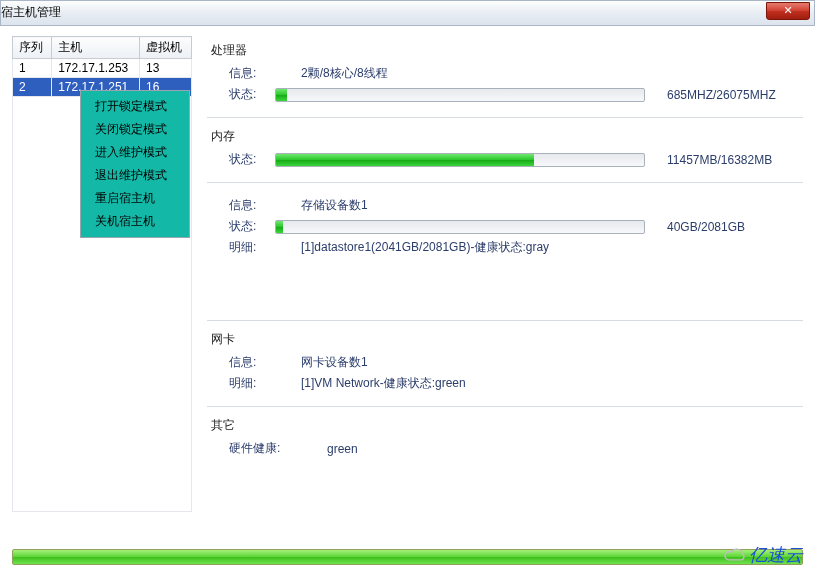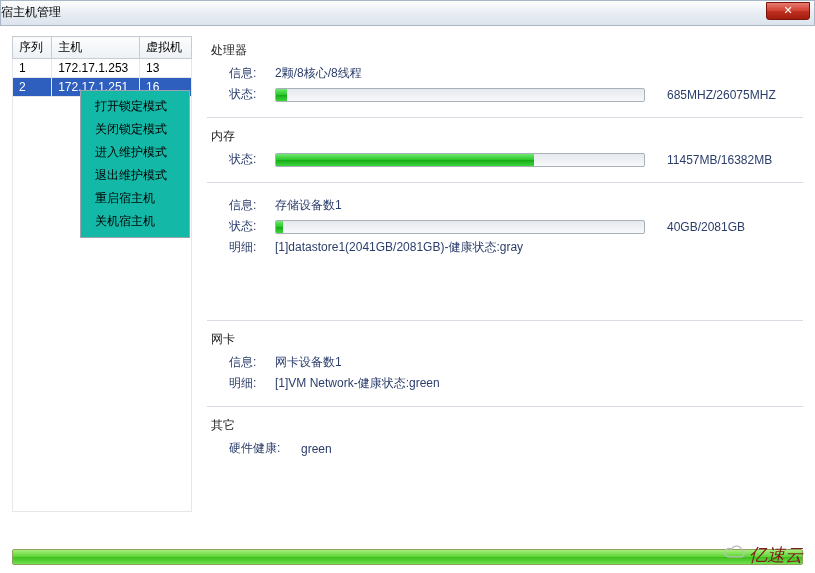--- a/index.html
+++ b/index.html
@@ -13,26 +13,26 @@
 .host-table td { border: 1px solid #e4e7ec; padding: 2px 6px; }
 .row-sel { background: #2e5fbf; color: #fff; }
 .host-body-space { height: 415px; border: 1px solid #e4e7ec; border-top: none; }
 .context-menu { position: absolute; left: 80px; top: 90px; width: 110px; background: #14b8a6; border: 1px solid #9aa4b1; padding: 4px 0; z-index: 50; }
 .context-menu div { padding: 3px 14px; cursor: pointer; }
 .right-panel { margin-left: 195px; }
 .section { border-bottom: 1px solid #d7dce2; padding: 6px 4px 10px 4px; margin-bottom: 4px; }
 .section-title { font-size: 12px; color: #222; margin-bottom: 6px; }
 .info-row { display: flex; align-items: center; margin: 4px 0 4px 18px; color: #2b3d6b; font-size: 12px; gap: 12px; }
 .info-label { width: 34px; flex-shrink: 0; }
-.info-value { color: #2b3d6b; }
+.info-value { color: #2b3d6b; margin-left: 26px; }
 .bar-wrap { flex: 1; max-width: 370px; height: 14px; border: 1px solid #a8b0ba; border-radius: 2px; background: linear-gradient(#e6e9ed,#f7f8fa); position: relative; overflow: hidden; margin-right: 10px; }
 .bar-fill { height: 100%; background: linear-gradient(#6fe86f,#2bc72b 48%,#17ab17 52%,#3bd63b); }
 .bar-text { color: #2b3d6b; white-space: nowrap; }
 .bottom-bar { position: absolute; left: 12px; right: 12px; bottom: 8px; height: 16px; border: 1px solid #8fa05a; border-radius: 2px; background: linear-gradient(#a6ef7b,#5dd637 48%,#3fbf1c 52%,#6fe24f); }
-.watermark { position: absolute; right: 12px; bottom: 6px; font-size: 18px; color: #7f1d1d; font-style: italic; display: flex; align-items: flex-start; z-index: 60; }
+.watermark { position: absolute; right: 12px; bottom: 6px; font-size: 18px; color: #1d4ed8; font-style: italic; display: flex; align-items: center; z-index: 60; }
 .watermark svg { width: 28px; height: 18px; }
 .clearfix::after { content: ""; display: block; clear: both; }
 </style>
 </head>
 <body>
 
 <div class="titlebar">
   <span>宿主机管理</span>
   <div class="close-btn">✕</div>
 </div>

